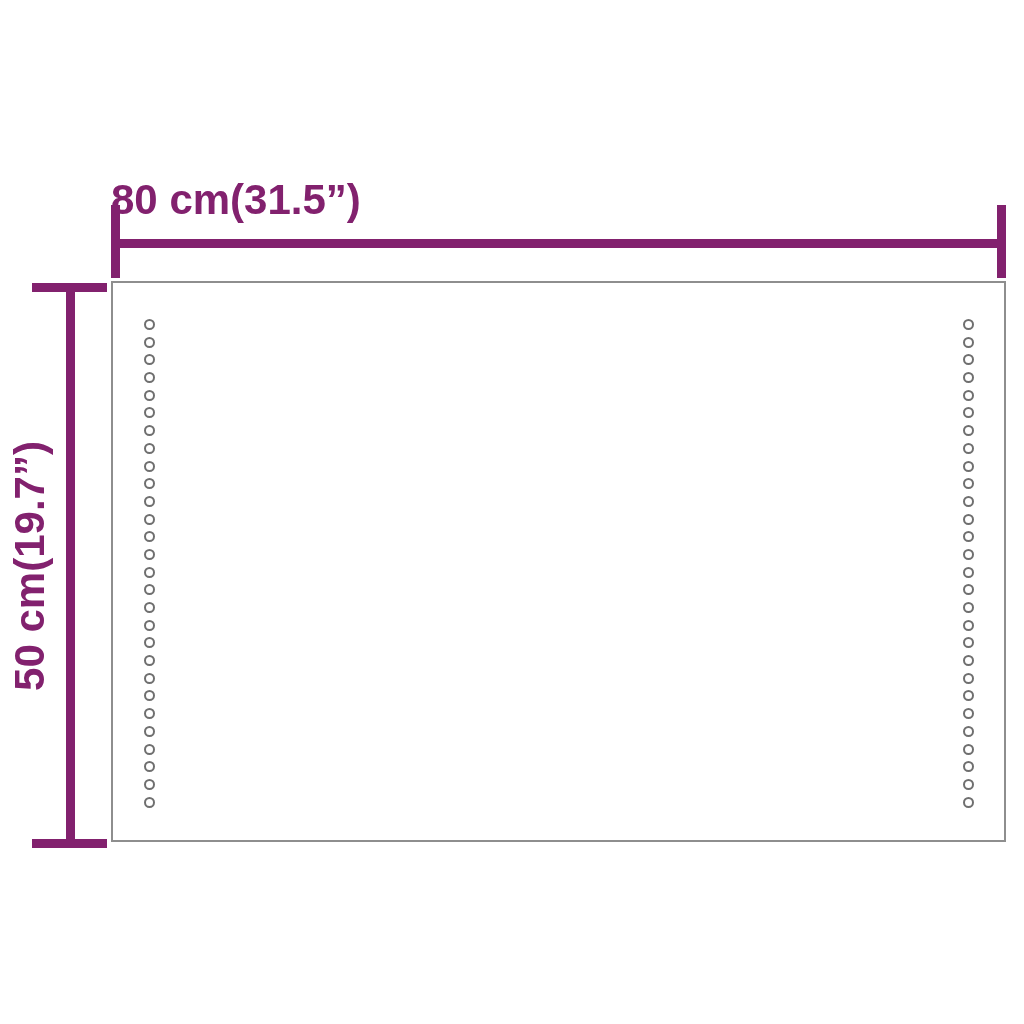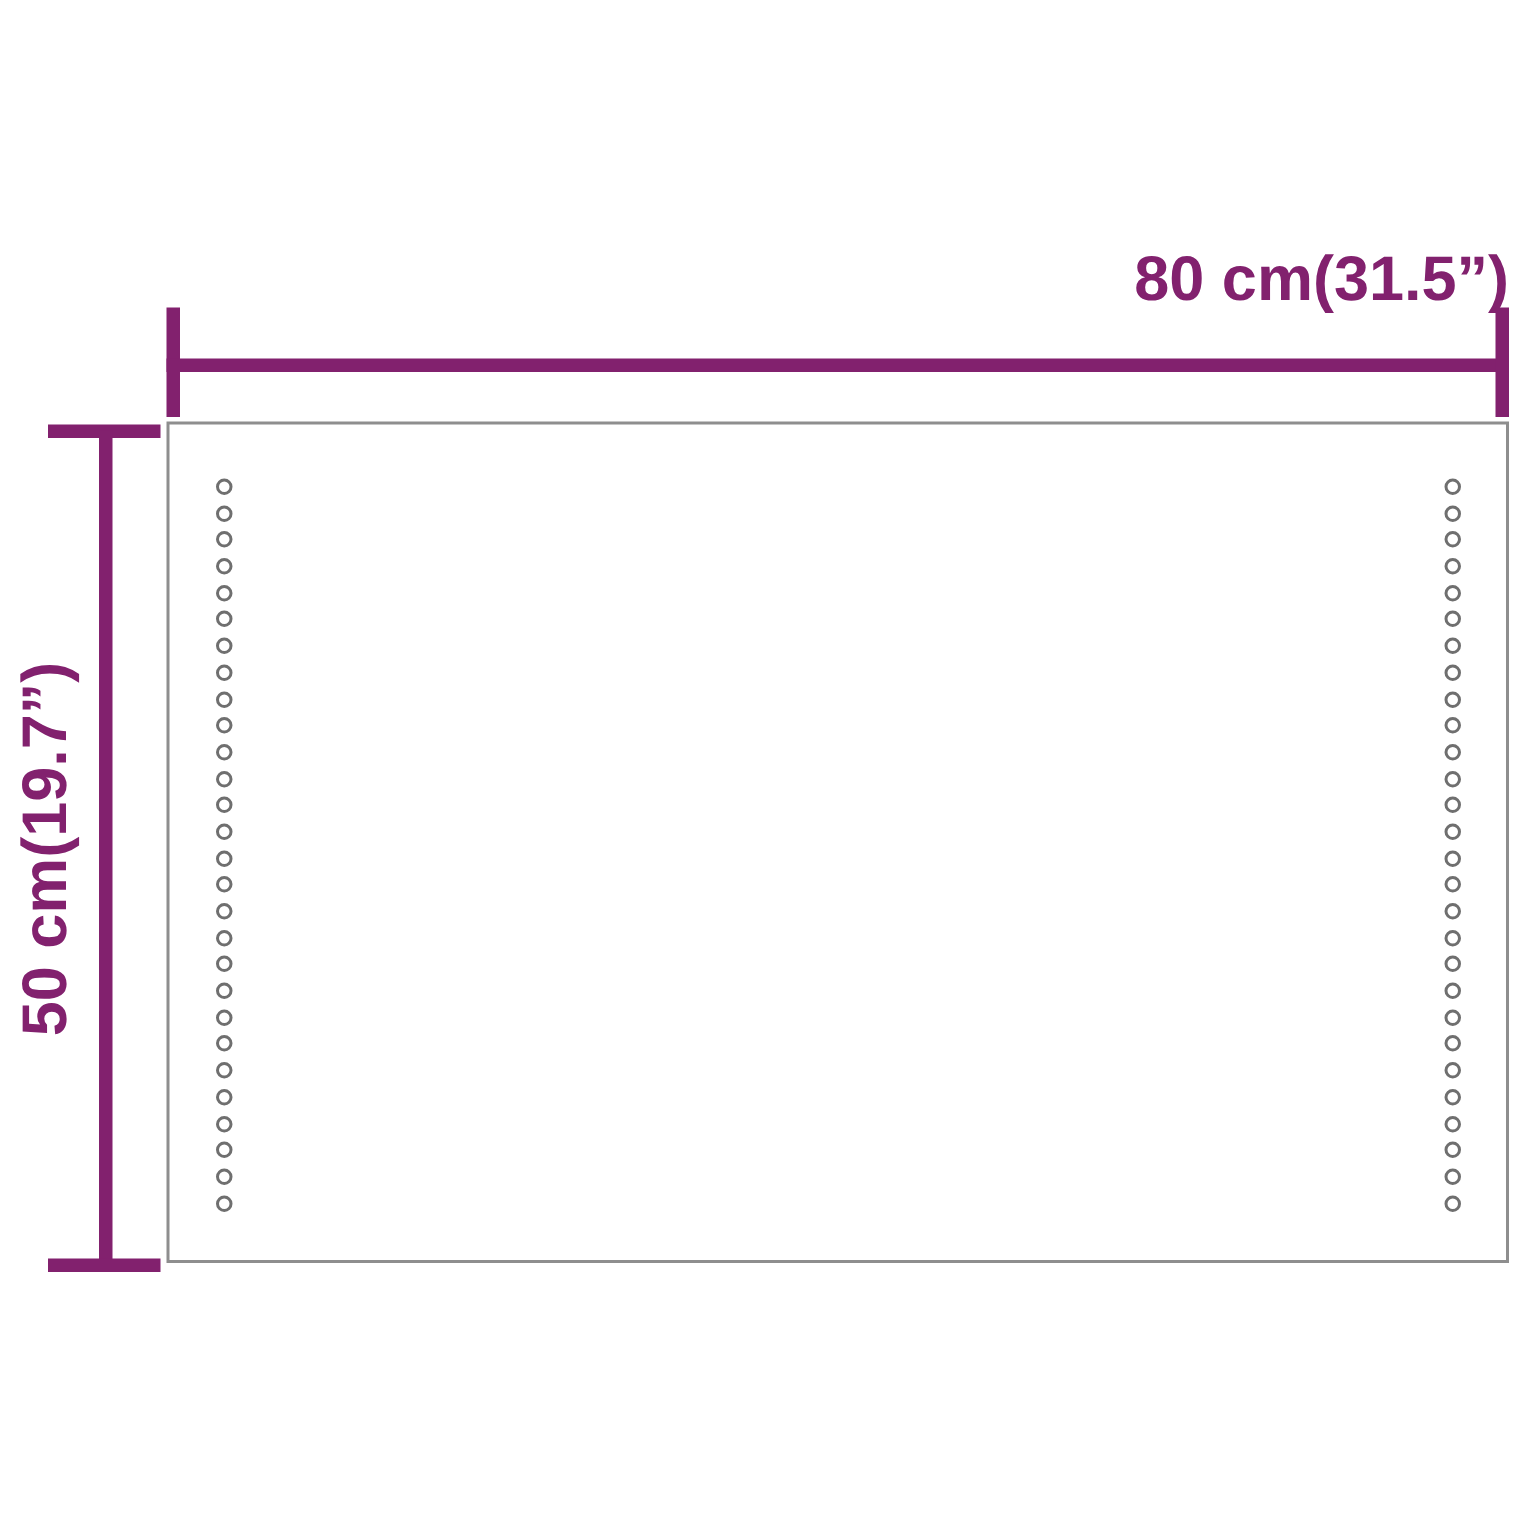--- a/index.html
+++ b/index.html
@@ -11,22 +11,22 @@
   }
   .canvas {
     position: relative;
     width: 1024px; height: 1024px;
     background: #ffffff;
   }
 
   
   .dim-label-top {
     position: absolute;
-    left: 111px; top: 164px; width: 895px;
-    text-align: right;
+    left: 111px; top: 178px; width: 895px;
+    text-align: left;
     font-size: 42px; font-weight: 700;
     line-height: 44px;
     color: var(--accent);
     white-space: nowrap;
   }
   .dim-label-left {
     position: absolute;
     left: 30px; top: 566px;
     transform: translate(-50%, -50%) rotate(-90deg);
     font-size: 42px; font-weight: 700;

